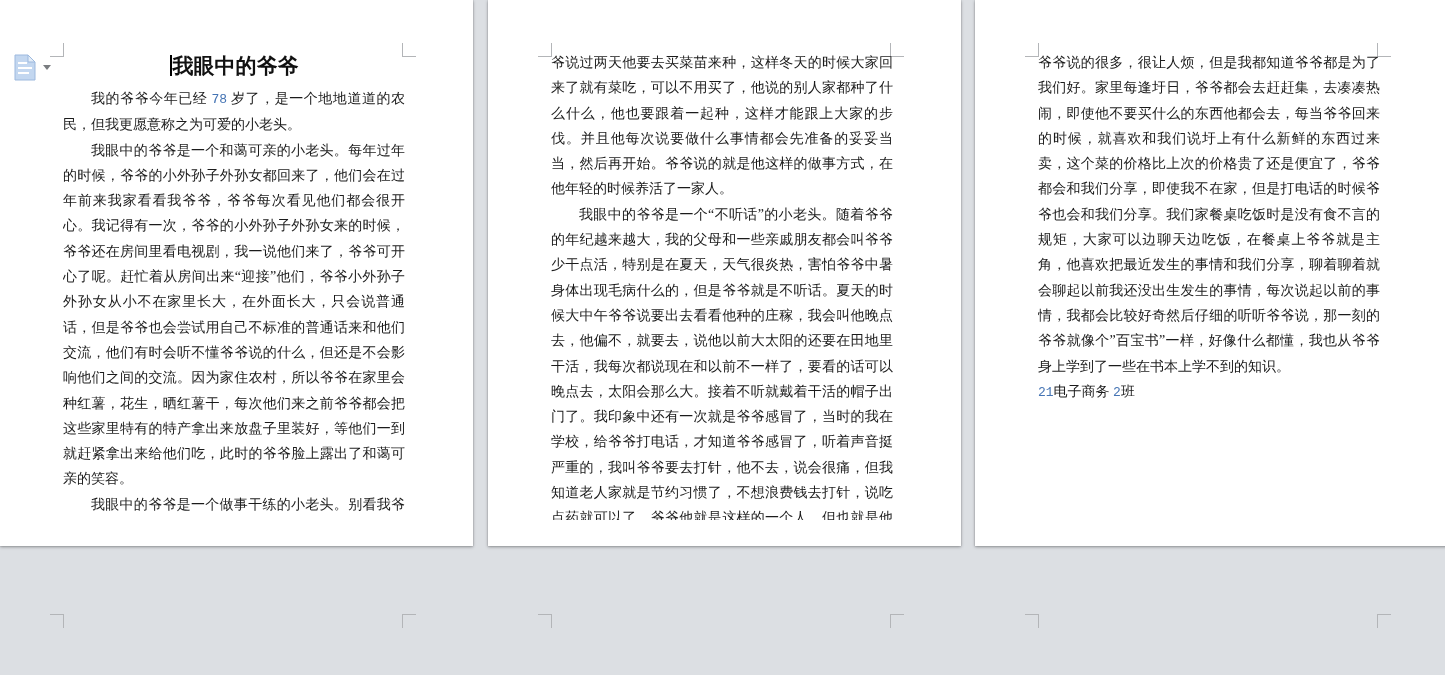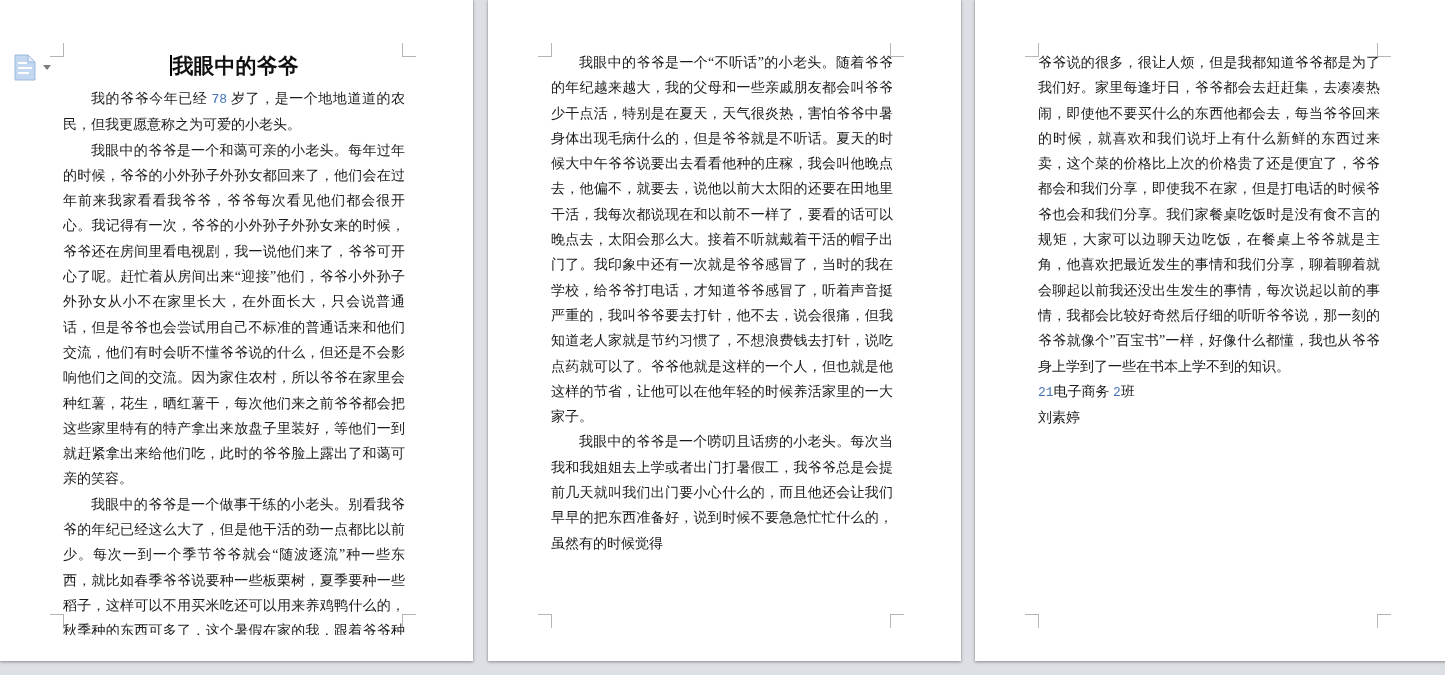--- a/index.html
+++ b/index.html
@@ -2,21 +2,21 @@
 <html style="--digit-color: #4574b4;"><head>
 <meta charset="utf-8">
 <style>
   html,body{margin:0;padding:0;background:#dcdfe3;}
   .canvas{
     position:relative;width:1445px;height:675px;overflow:hidden;
     background:#dcdfe3;
     font-family:"Liberation Serif","DejaVu Serif",serif;
   }
   .page{
-    position:absolute;top:0;width:473px;height:661px;background:#ffffff;
+    position:absolute;top:0;width:473px;height:546px;background:#ffffff;
     box-shadow:0 1px 3px rgba(0,0,0,0.35),0 0 1px rgba(0,0,0,0.25);
   }
   #page1{left:0;}
   #page2{left:488px;}
   #page3{left:975px;}
   .page-body{
     position:absolute;left:63px;right:68px;top:50px;bottom:26px;overflow:hidden;
     font-size:14px;line-height:25.3px;color:#1b1b1b;text-align:justify;
   }
   .doc-title{
@@ -70,30 +70,30 @@
       <span class="arrow-down"></span>
     </div>
   </div>
 
   <div class="page" id="page2">
     <div class="crop tl"></div>
     <div class="crop tr"></div>
     <div class="crop bl"></div>
     <div class="crop br"></div>
     <div class="page-body">
+        <p class="para">爷说过两天他要去买菜苗来种，这样冬天的时候大家回来了就有菜吃，可以不用买了，他说的别人家都种了什么什么，他也要跟着一起种，这样才能跟上大家的步伐。并且他每次说要做什么事情都会先准备的妥妥当当，然后再开始。爷爷说的就是他这样的做事方式，在他年轻的时候养活了一家人。</p>
         <p class="para indent">我眼中的爷爷是一个“不听话”的小老头。随着爷爷的年纪越来越大，我的父母和一些亲戚朋友都会叫爷爷少干点活，特别是在夏天，天气很炎热，害怕爷爷中暑身体出现毛病什么的，但是爷爷就是不听话。夏天的时候大中午爷爷说要出去看看他种的庄稼，我会叫他晚点去，他偏不，就要去，说他以前大太阳的还要在田地里干活，我每次都说现在和以前不一样了，要看的话可以晚点去，太阳会那么大。接着不听就戴着干活的帽子出门了。我印象中还有一次就是爷爷感冒了，当时的我在学校，给爷爷打电话，才知道爷爷感冒了，听着声音挺严重的，我叫爷爷要去打针，他不去，说会很痛，但我知道老人家就是节约习惯了，不想浪费钱去打针，说吃点药就可以了。爷爷他就是这样的一个人，但也就是他这样的节省，让他可以在他年轻的时候养活家里的一大家子。</p>
         <p class="para indent">我眼中的爷爷是一个唠叨且话痨的小老头。每次当我和我姐姐去上学或者出门打暑假工，我爷爷总是会提前几天就叫我们出门要小心什么的，而且他还会让我们早早的把东西准备好，说到时候不要急急忙忙什么的，虽然有的时候觉得</p>
       </div>
   </div>
 
   <div class="page" id="page3">
     <div class="crop tl"></div>
     <div class="crop tr"></div>
     <div class="crop bl"></div>
     <div class="crop br"></div>
     <div class="page-body">
         <p class="para">爷爷说的很多，很让人烦，但是我都知道爷爷都是为了我们好。家里每逢圩日，爷爷都会去赶赶集，去凑凑热闹，即使他不要买什么的东西他都会去，每当爷爷回来的时候，就喜欢和我们说圩上有什么新鲜的东西过来卖，这个菜的价格比上次的价格贵了还是便宜了，爷爷都会和我们分享，即使我不在家，但是打电话的时候爷爷也会和我们分享。我们家餐桌吃饭时是没有食不言的规矩，大家可以边聊天边吃饭，在餐桌上爷爷就是主角，他喜欢把最近发生的事情和我们分享，聊着聊着就会聊起以前我还没出生发生的事情，每次说起以前的事情，我都会比较好奇然后仔细的听听爷爷说，那一刻的爷爷就像个”百宝书”一样，好像什么都懂，我也从爷爷身上学到了一些在书本上学不到的知识。</p>
         <p class="para right"><span class="num">21</span>电子商务 <span class="num">2</span>班</p>
-        <p class="para right">刘素婷</p>
       </div>
   </div>
 
 </div>
 
 </body></html>

